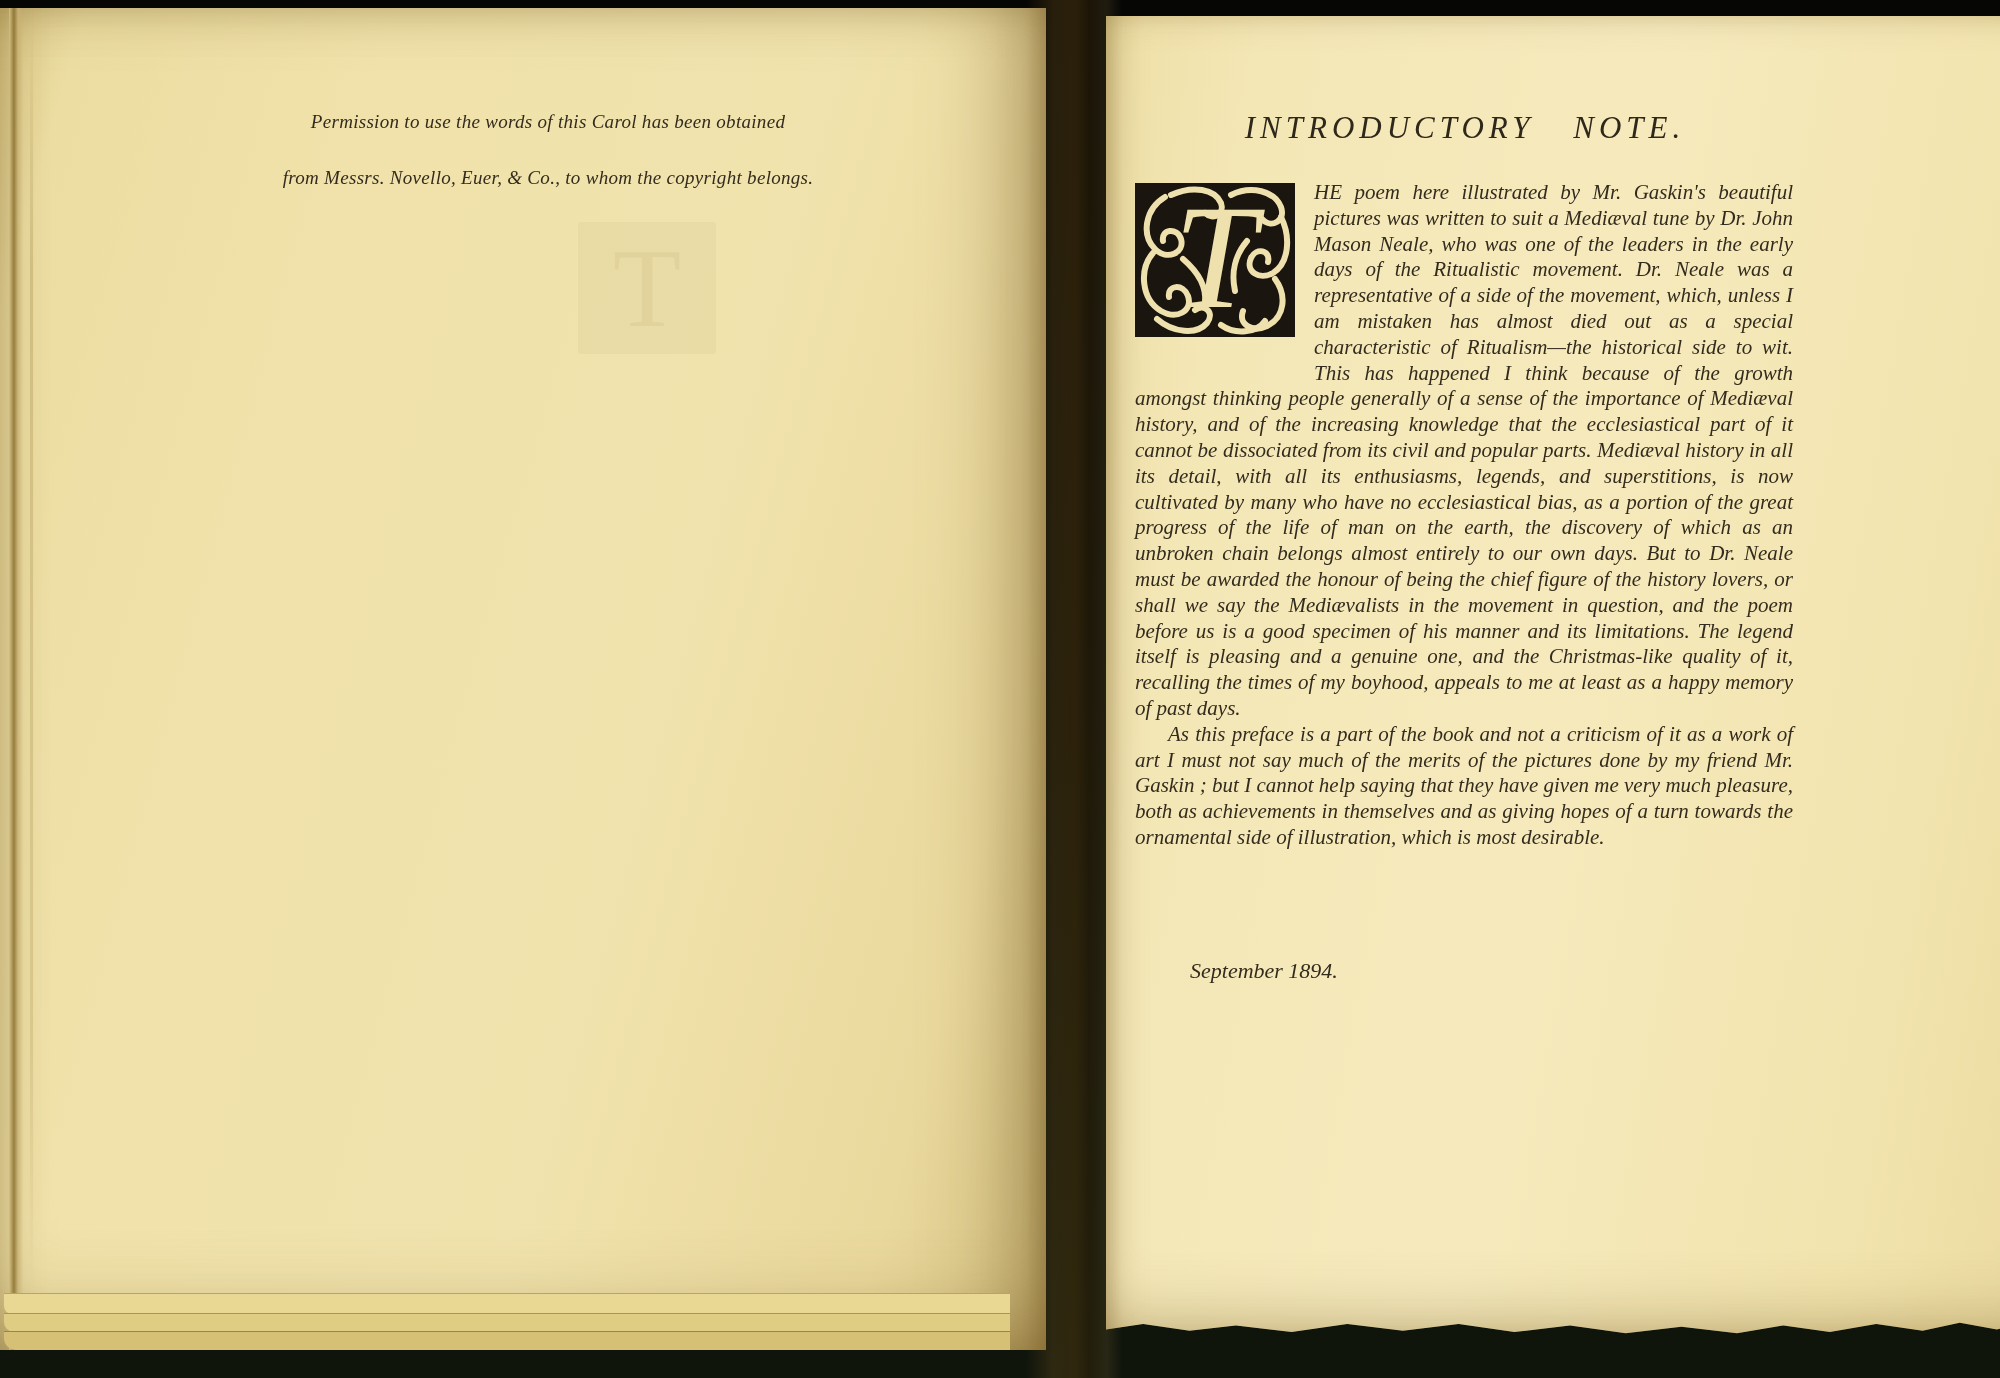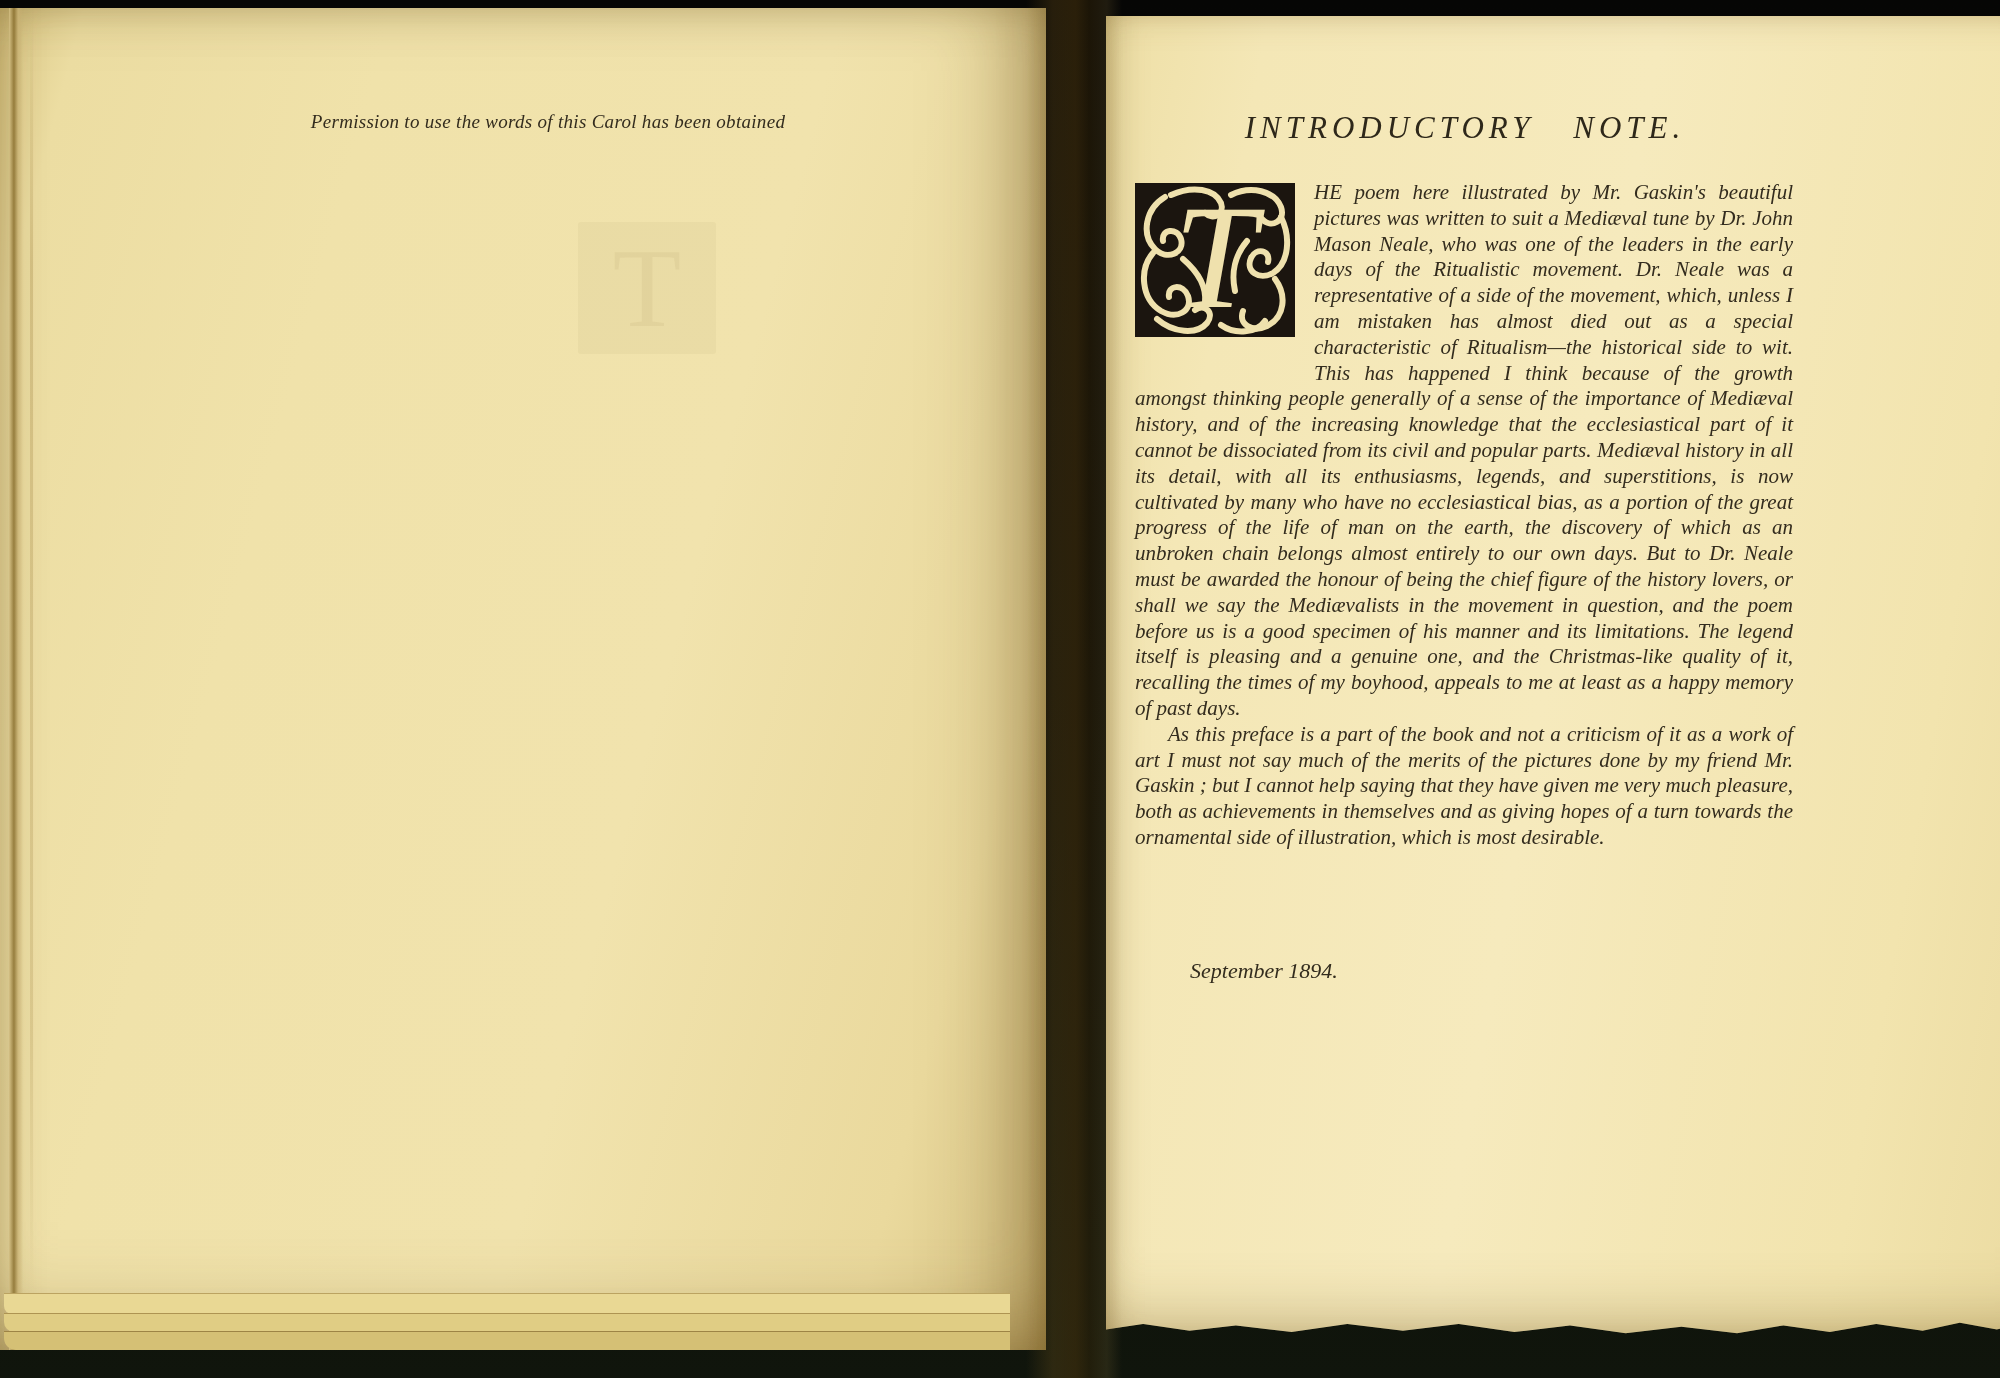--- a/index.html
+++ b/index.html
@@ -162,20 +162,21 @@
 <body>
 
 <div class="screenshot">
 
   <div class="left-page">
     <div class="left-edge-crease"></div>
     <div class="flyleaf-edge"></div>
 
     <div class="permission-note">
       <div>Permission to use the words of this Carol has been obtained</div>
+      <div>from Messrs. Novello, Euer, &amp; Co., to whom the copyright belongs.</div>
     </div>
 
     <div class="ghost-impression">T</div>
 
     <div class="page-stack">
       <div class="stack-strip1"></div>
       <div class="stack-strip2"></div>
       <div class="stack-strip3"></div>
     </div>
   </div>

